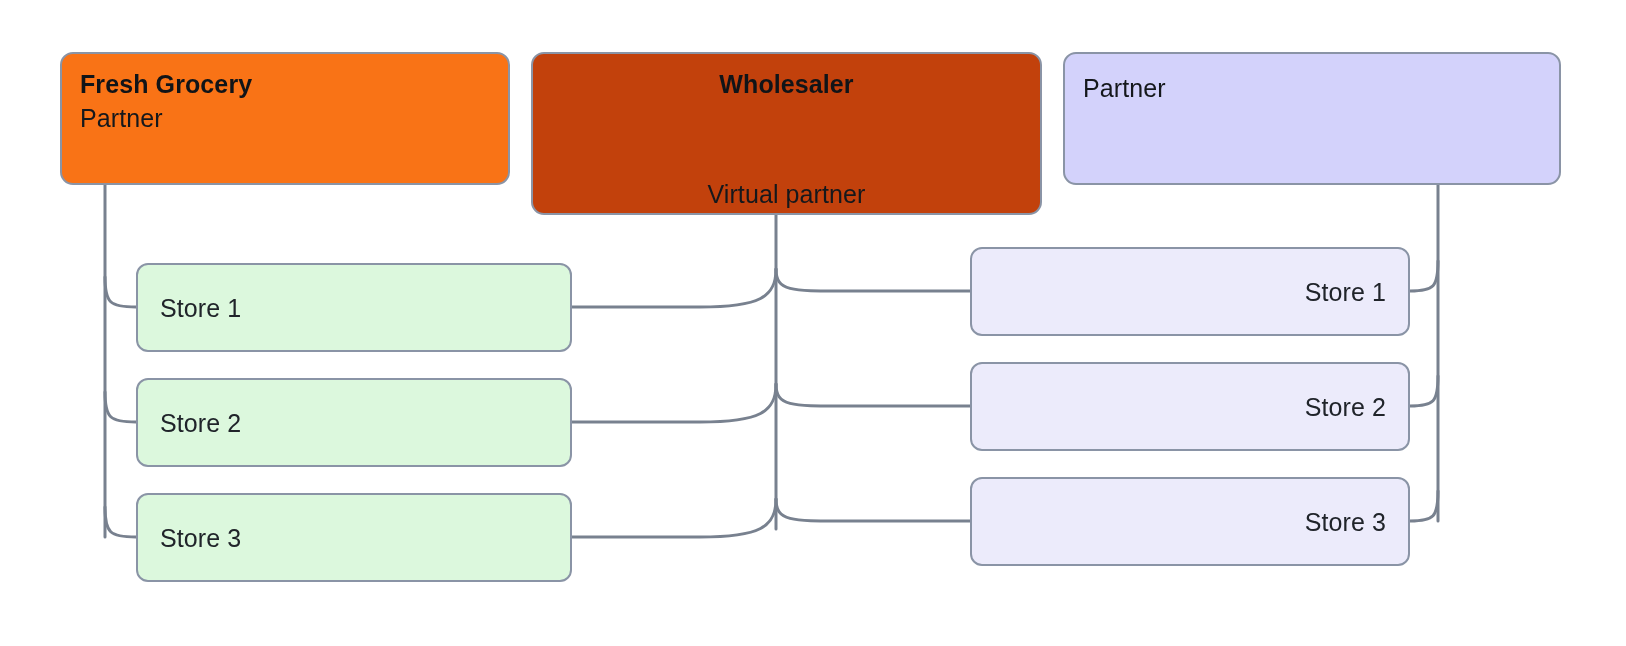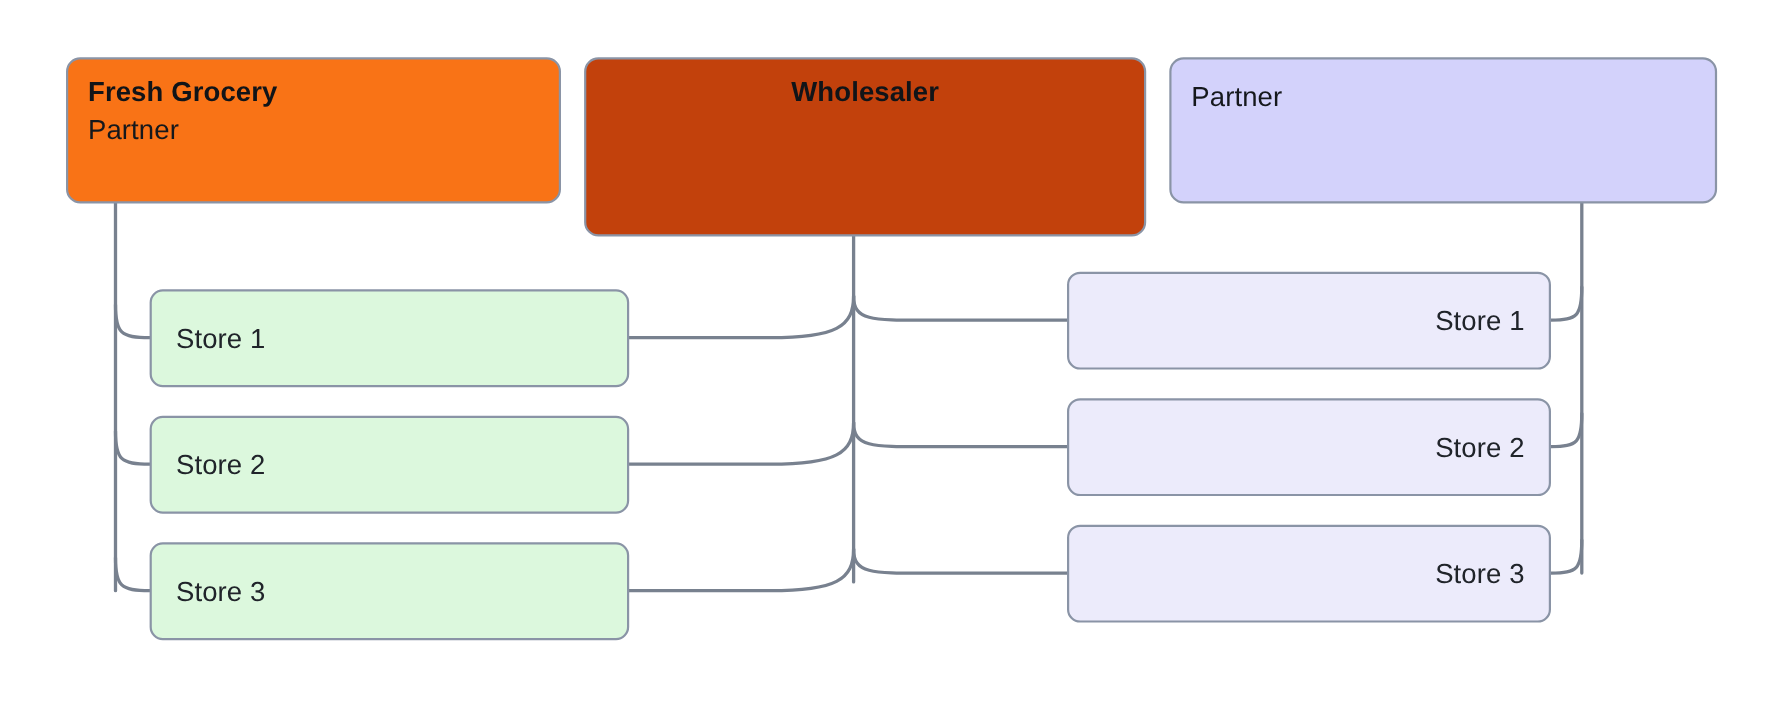--- a/index.html
+++ b/index.html
@@ -49,20 +49,21 @@
     </g>
   </svg>
 
   <div class="node top align-left" style="left:60px;top:52px;width:450px;height:133px;background:#f97316;">
     <div class="title">Fresh Grocery</div>
     <div class="subtitle">Partner</div>
   </div>
 
   <div class="node top align-center" style="left:531px;top:52px;width:511px;height:163px;background:#c2410c;justify-content:space-between;">
     <div class="title">Wholesaler</div>
+    <div class="subtitle">Virtual partner</div>
   </div>
 
   <div class="node top align-left" style="left:1063px;top:52px;width:498px;height:133px;background:#d3d2fb;">
     <div class="subtitle">Partner</div>
   </div>
 
   <div class="node leaf align-left" style="left:136px;top:263px;width:436px;height:89px;background:#dcf8dd;">
     <div class="leaf-label">Store 1</div>
   </div>
   <div class="node leaf align-left" style="left:136px;top:378px;width:436px;height:89px;background:#dcf8dd;">

